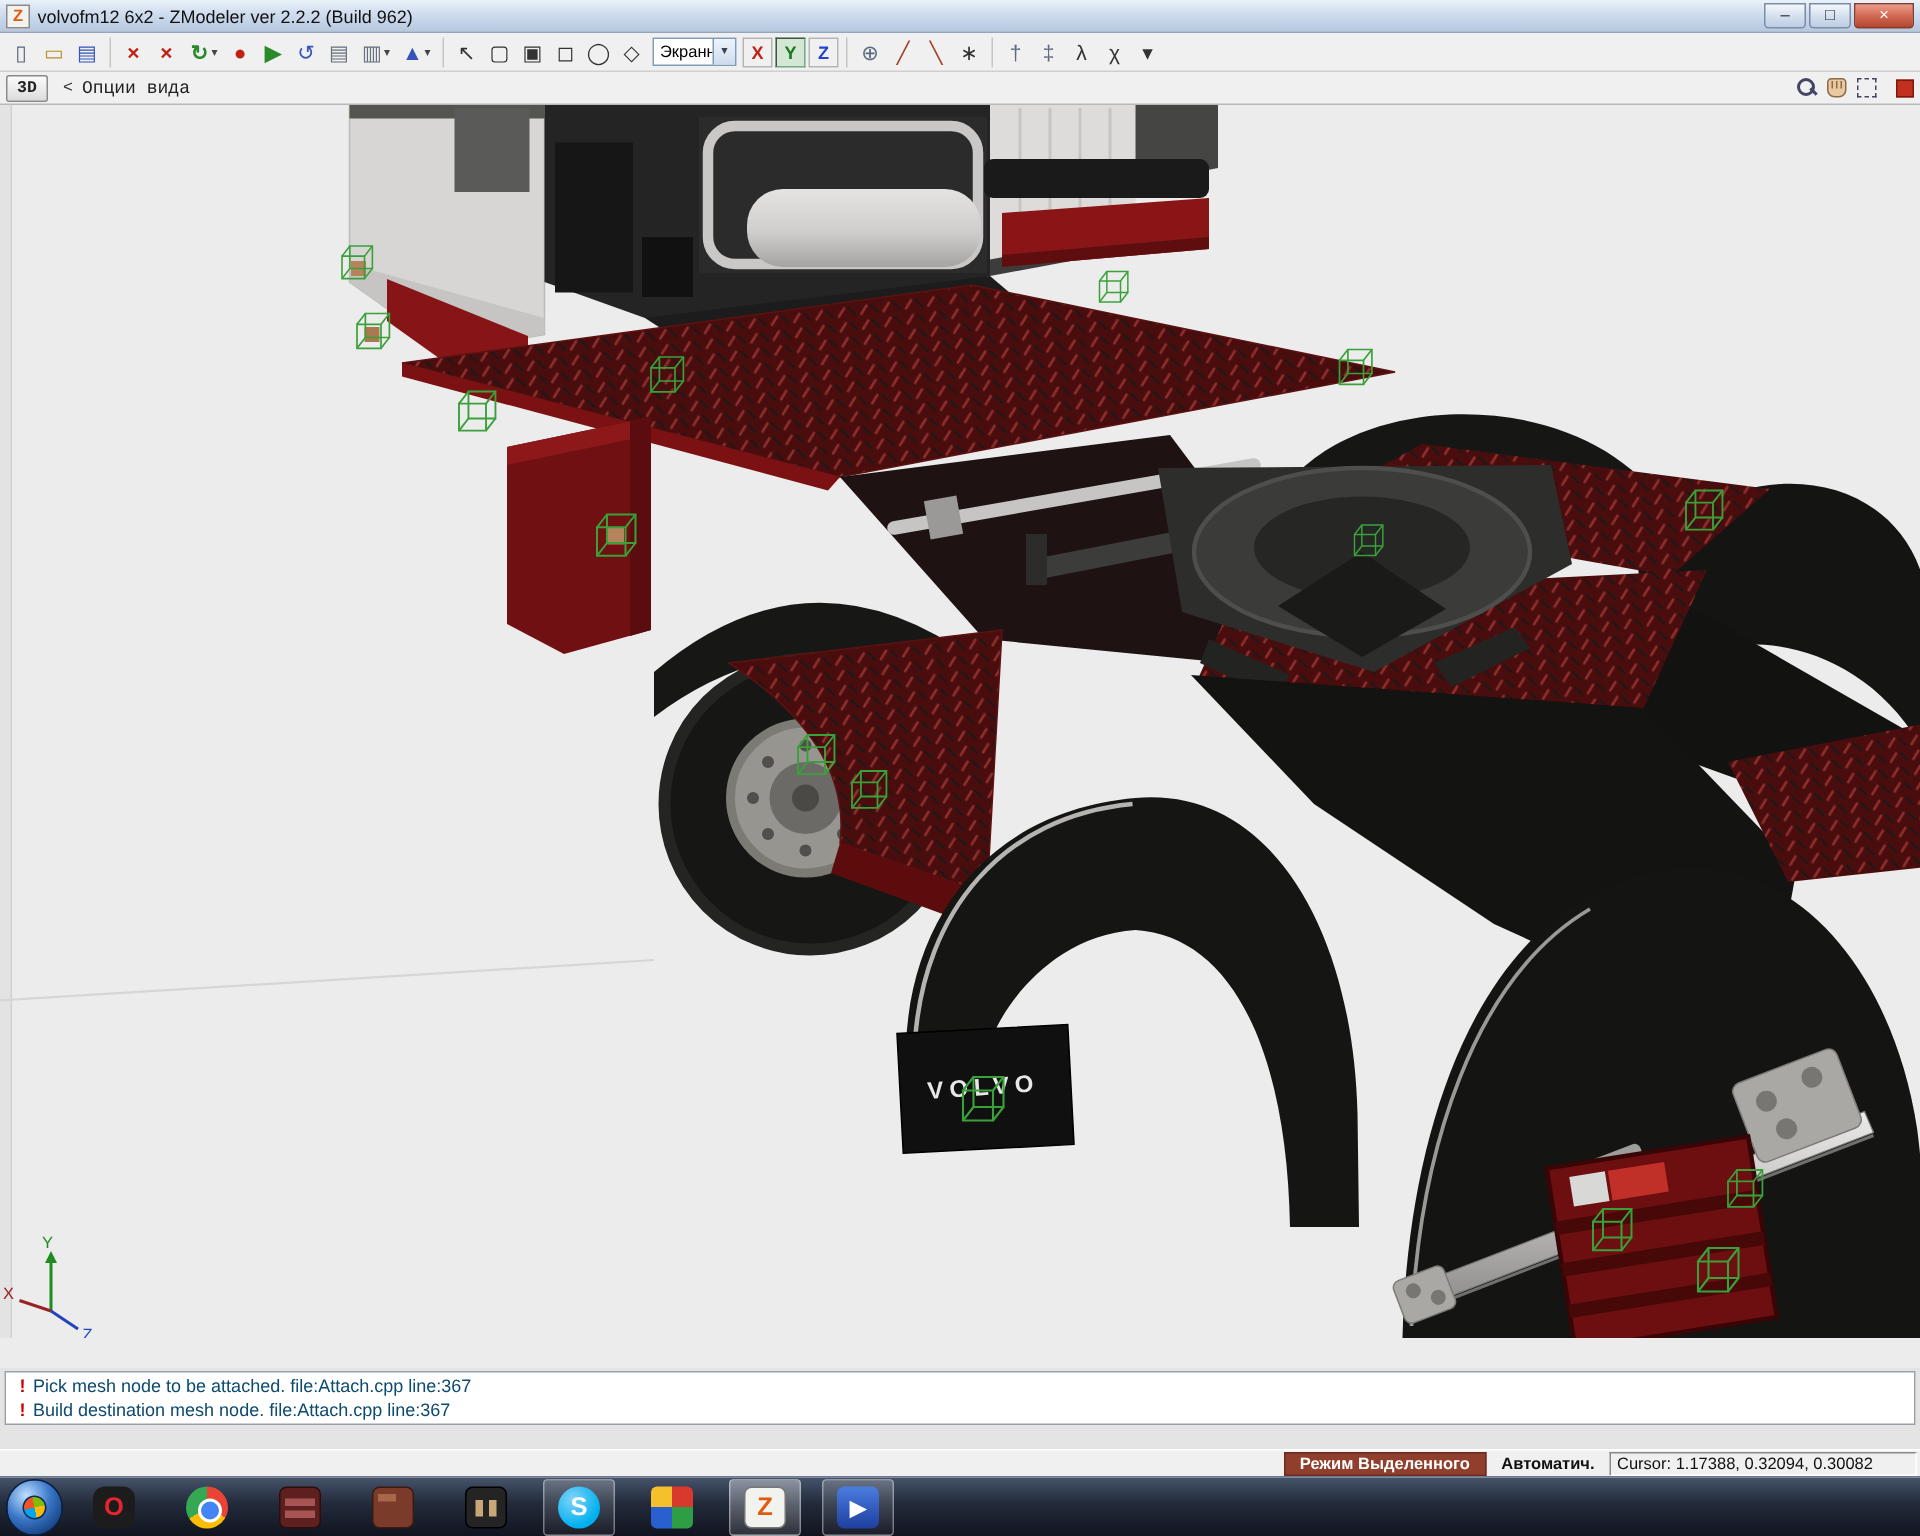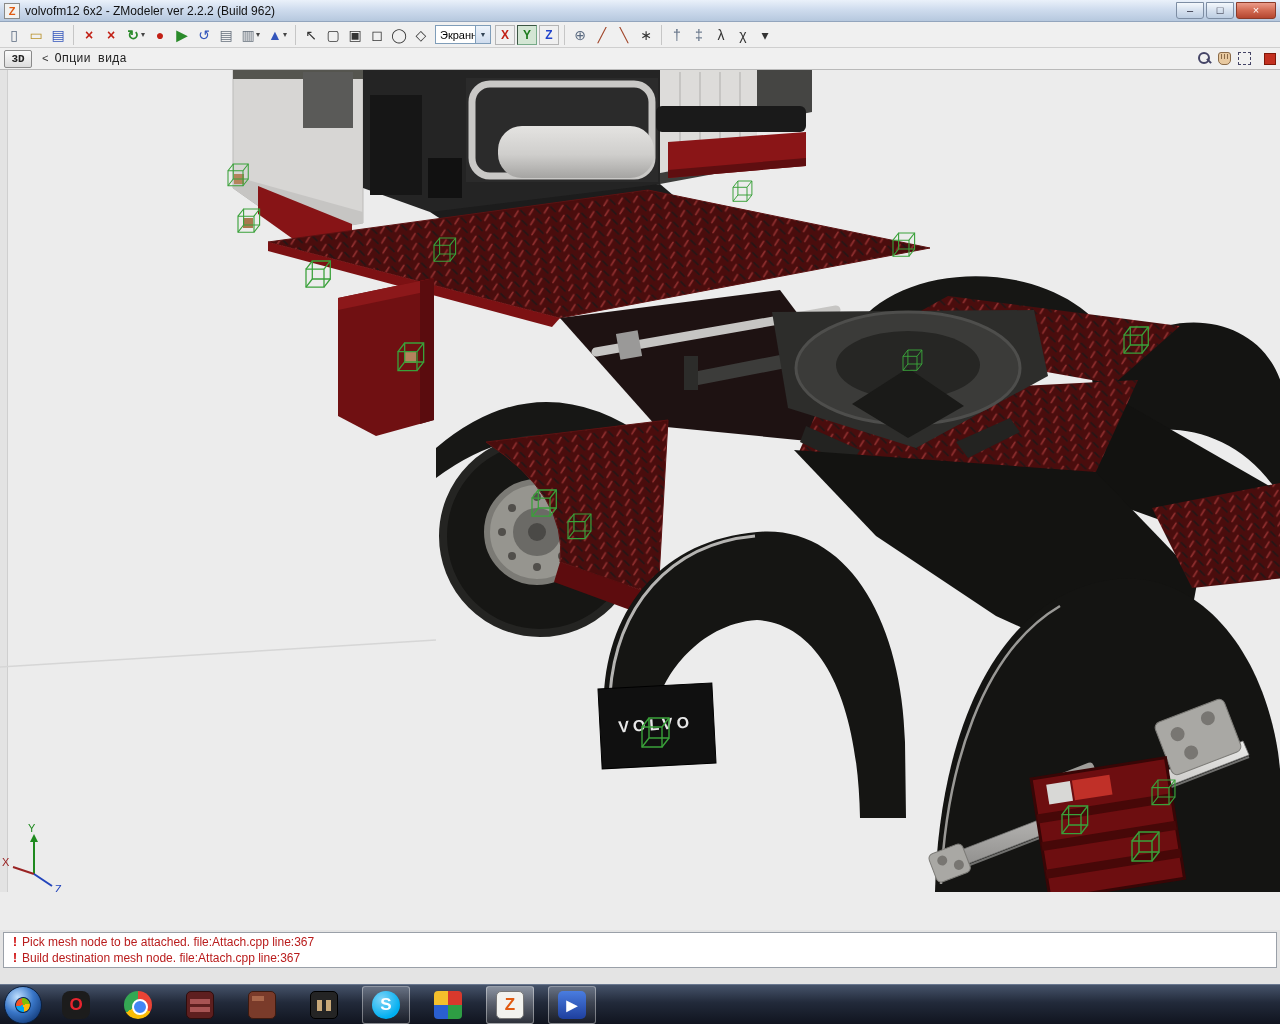--- a/index.html
+++ b/index.html
@@ -62,21 +62,21 @@
 
   
   .viewport { flex:1 1 auto; position:relative; background:#ececec; overflow:hidden; }
   .viewport svg { display:block; width:1280px; height:822px; }
 
   
   .logwrap { flex:0 0 40px; background:#e4e4e4; padding:2px 3px; }
   .logpanel { height:36px; background:#fff; border:1px solid #9aa0a8; padding:1px 4px; overflow:hidden; }
   .log-row { display:flex; align-items:center; height:16px; }
   .log-ico { color:#c00; font-weight:bold; font-size:12px; width:14px; text-align:center; }
-  .log-text { font-size:12px; color:#b91c1c; white-space:nowrap; }
+  .log-text { font-size:12px; color:#0c4a6e; white-space:nowrap; }
 
   
   .status-spacer { flex:0 0 14px; background:#e4e4e4; }
   .statusbar { flex:0 0 18px; background:#f0f0f0; border-top:1px solid #fff; display:flex; align-items:center; font-size:11px; }
   .status-fill { flex:1; }
   .status-mode { background:#8f3f2c; color:#fff; font-weight:bold; padding:1px 10px; border:1px solid #6b2d1f; }
   .status-auto { font-weight:bold; color:#111; padding:1px 10px; }
   .status-cursor { flex:0 0 205px; height:16px; border:1px solid; border-color:#8a8a8a #fff #fff #8a8a8a; padding:1px 4px;
     color:#111; white-space:nowrap; margin-right:2px; }
 
@@ -423,20 +423,26 @@
       </div>
       <div class="log-row">
         <span class="log-ico">!</span>
         <span class="log-text">Build destination mesh node. file:Attach.cpp line:367</span>
       </div>
     </div>
   </div>
 
   <div class="status-spacer"></div>
 
+  <div class="statusbar">
+    <span class="status-fill"></span>
+    <span class="status-mode">Режим Выделенного</span>
+    <span class="status-auto">Автоматич.</span>
+    <span class="status-cursor">Cursor: 1.17388, 0.32094, 0.30082</span>
+  </div>
 
   <div class="taskbar">
     <div class="start-orb">
       <span class="start-flag"></span>
     </div>
     <div class="task-icons">
       <div class="task-btn">
         <span class="ti ti-opera">O</span>
       </div>
       <div class="task-btn">

